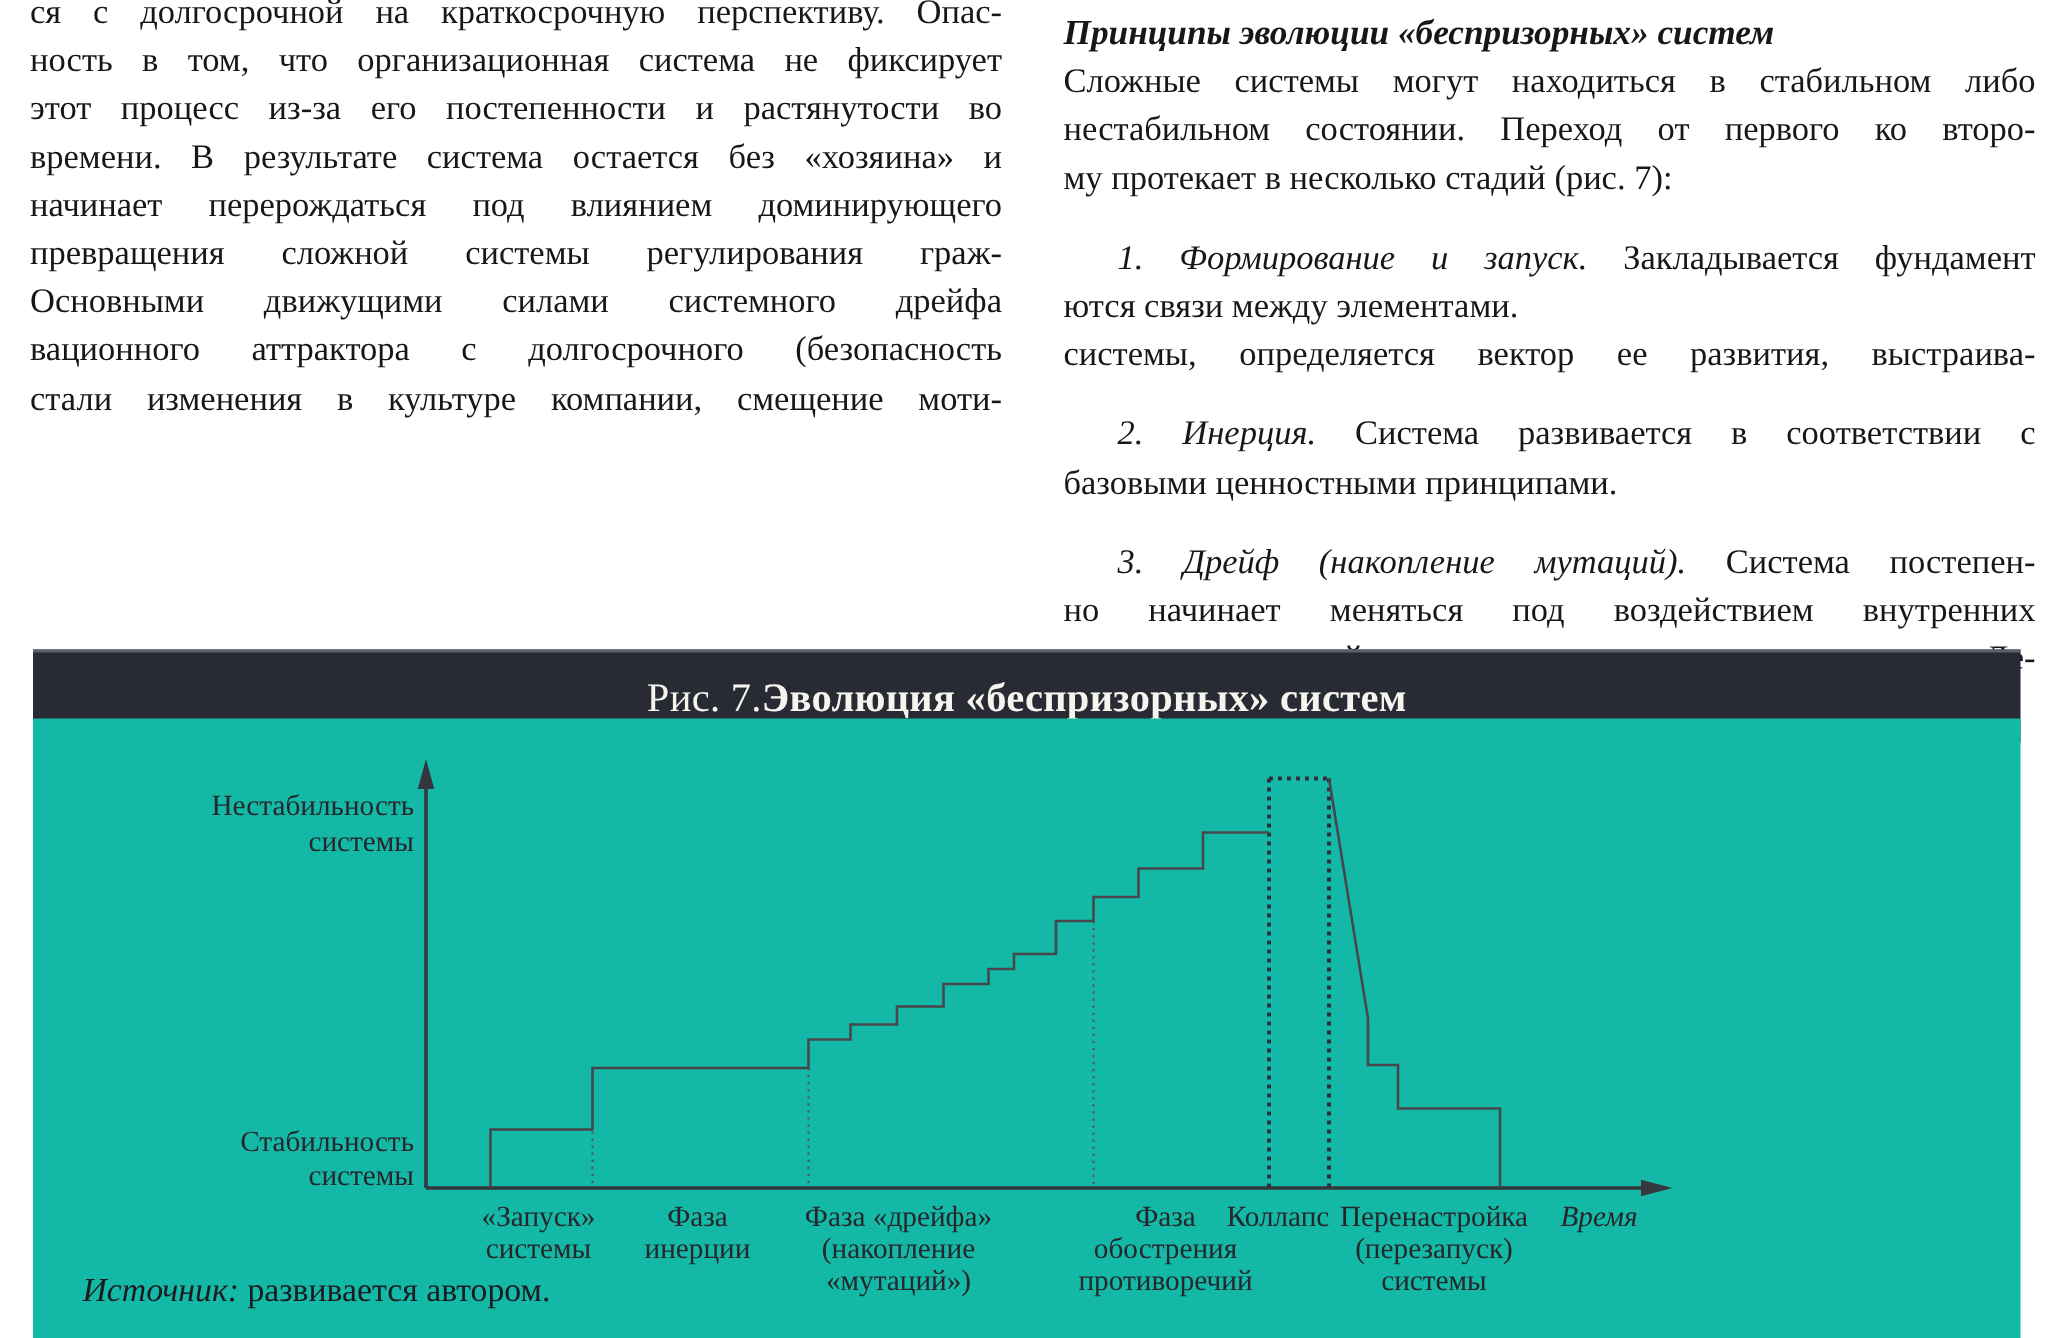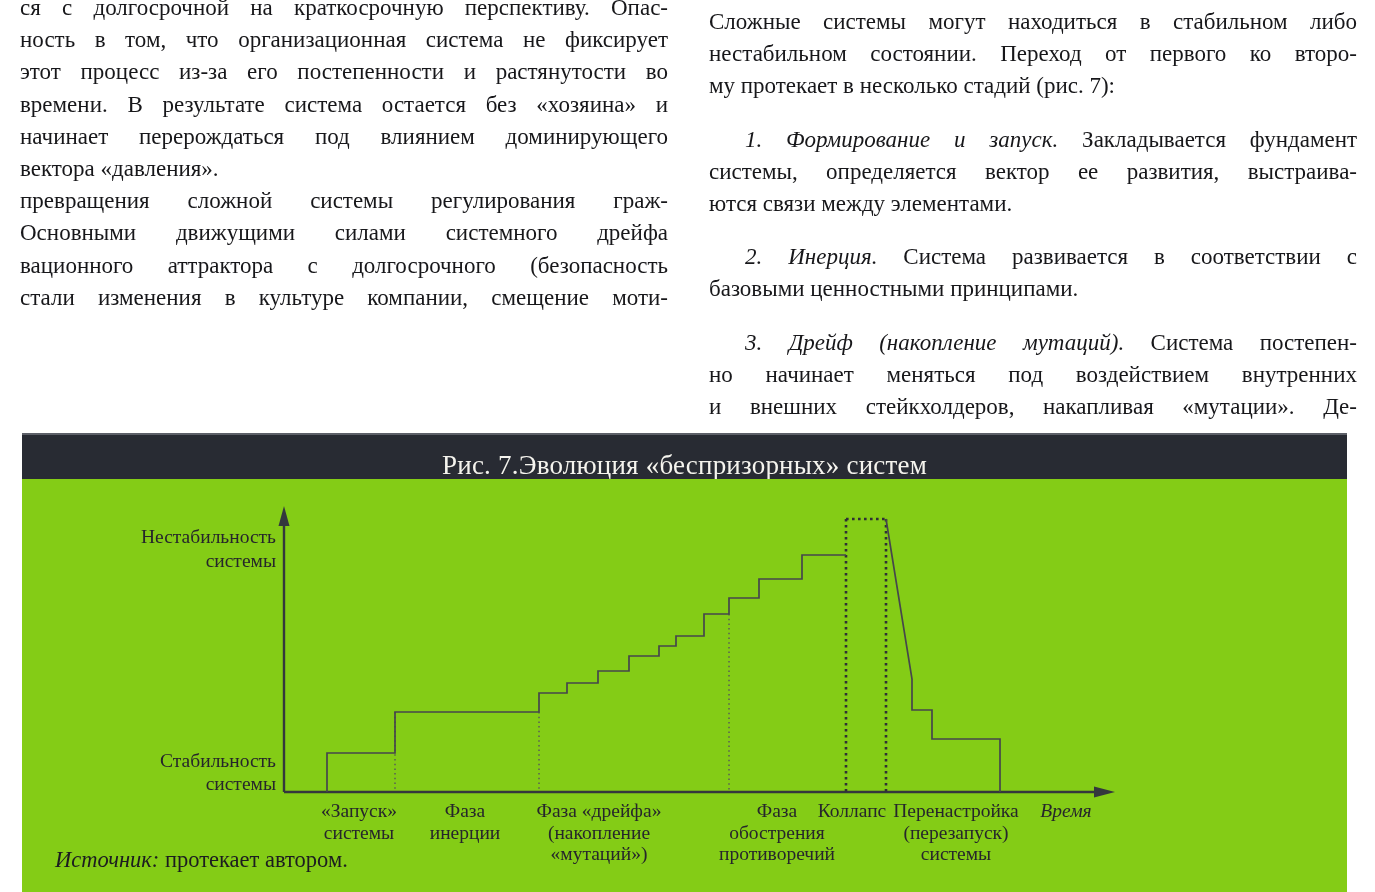--- a/index.html
+++ b/index.html
@@ -14,50 +14,50 @@
   .tline.lastline { text-align-last:left; }
   .tline.indent { text-indent:36px;margin-top:21px; }
   .col-heading { font-size:23.5px; line-height:32.2px; font-weight:bold; font-style:italic; }
 
   .figure { position:absolute; left:22px; top:433px; width:1325px; height:459px; }
   .figure-title-bar {
     height:62px; background:#282b33; border-top:2px solid #5d6068;
     color:#f5f4ee; display:flex; align-items:center; justify-content:center;
     font-size:27px; letter-spacing:0.2px;
   }
-  .figure-title-bar b { font-weight:normal; }
-  .figure-body { position:absolute; left:0; top:46px; width:1325px; height:413px; background:#84cc16; }
+  .figure-title-bar b { font-weight:bold; }
+  .figure-body { position:absolute; left:0; top:46px; width:1325px; height:413px; background:#14b8a6; }
   .figure-body svg { position:absolute; left:0; top:0; display:block; }
   .source-line { position:absolute; left:33px; top:368px; font-size:22.5px; color:#1c1c20; }
   .seg-italic { font-style:italic; }
 </style>
 </head>
 <body>
 
 <div class="col col-left" id="col-left">
     <div class="tline">ся с долгосрочной на краткосрочную перспективу. Опас-</div>
     <div class="tline">ность в том, что организационная система не фиксирует</div>
     <div class="tline">этот процесс из-за его постепенности и растянутости во</div>
     <div class="tline">времени.  В результате система остается без «хозяина» и</div>
     <div class="tline">начинает перерождаться под влиянием доминирующего</div>
-    <div class="tline lastline">вектора «давления».</div>
     <div class="tline">превращения сложной системы регулирования граж-</div>
     <div class="tline">Основными движущими силами системного дрейфа</div>
     <div class="tline">вационного аттрактора с долгосрочного (безопасность</div>
     <div class="tline">стали изменения в культуре компании, смещение моти-</div>
   </div>
 
 <div class="col col-right" id="col-right">
+  <div class="col-heading">Принципы эволюции «беспризорных» систем</div>
   <div id="col-right-body">
       <div class="tline">Сложные системы могут находиться в стабильном либо</div>
       <div class="tline">нестабильном состоянии. Переход от первого ко второ-</div>
       <div class="tline lastline">му протекает в несколько стадий (рис. 7):</div>
       <div class="tline indent"><span class="seg-italic">1. Формирование и запуск.</span><span> Закладывается фундамент</span></div>
+      <div class="tline lastline">ются связи между элементами.</div>
       <div class="tline">системы, определяется вектор ее развития, выстраива-</div>
-      <div class="tline lastline">ются связи между элементами.</div>
       <div class="tline indent"><span class="seg-italic">2. Инерция.</span><span> Система развивается в соответствии с</span></div>
       <div class="tline lastline">базовыми ценностными принципами.</div>
       <div class="tline indent"><span class="seg-italic">3. Дрейф (накопление мутаций).</span><span> Система постепен-</span></div>
       <div class="tline">но начинает меняться под воздействием внутренних</div>
       <div class="tline">и внешних стейкхолдеров, накапливая «мутации». Де-</div>
     </div>
 </div>
 
 <figure class="figure">
   <div class="figure-title-bar">
@@ -81,15 +81,15 @@
         <text x="254" y="64" text-anchor="end" fill="#26262b" font-size="19.5" font-family="&quot;Liberation Serif&quot;,&quot;DejaVu Serif&quot;,serif" font-style="normal"><tspan x="254" y="64">Нестабильность</tspan><tspan x="254" y="88">системы</tspan></text>
         <text x="254" y="288" text-anchor="end" fill="#26262b" font-size="19.5" font-family="&quot;Liberation Serif&quot;,&quot;DejaVu Serif&quot;,serif" font-style="normal"><tspan x="254" y="288">Стабильность</tspan><tspan x="254" y="311">системы</tspan></text>
         <text x="337" y="338" text-anchor="middle" fill="#26262b" font-size="19.5" font-family="&quot;Liberation Serif&quot;,&quot;DejaVu Serif&quot;,serif" font-style="normal"><tspan x="337" y="338">«Запуск»</tspan><tspan x="337" y="359.5">системы</tspan></text>
         <text x="443" y="338" text-anchor="middle" fill="#26262b" font-size="19.5" font-family="&quot;Liberation Serif&quot;,&quot;DejaVu Serif&quot;,serif" font-style="normal"><tspan x="443" y="338">Фаза</tspan><tspan x="443" y="359.5">инерции</tspan></text>
         <text x="577" y="338" text-anchor="middle" fill="#26262b" font-size="19.5" font-family="&quot;Liberation Serif&quot;,&quot;DejaVu Serif&quot;,serif" font-style="normal"><tspan x="577" y="338">Фаза «дрейфа»</tspan><tspan x="577" y="359.5">(накопление</tspan><tspan x="577" y="381">«мутаций»)</tspan></text>
         <text x="755" y="338" text-anchor="middle" fill="#26262b" font-size="19.5" font-family="&quot;Liberation Serif&quot;,&quot;DejaVu Serif&quot;,serif" font-style="normal"><tspan x="755" y="338">Фаза</tspan><tspan x="755" y="359.5">обострения</tspan><tspan x="755" y="381">противоречий</tspan></text>
         <text x="830" y="338" text-anchor="middle" fill="#26262b" font-size="19.5" font-family="&quot;Liberation Serif&quot;,&quot;DejaVu Serif&quot;,serif" font-style="normal"><tspan x="830" y="338">Коллапс</tspan></text>
         <text x="934" y="338" text-anchor="middle" fill="#26262b" font-size="19.5" font-family="&quot;Liberation Serif&quot;,&quot;DejaVu Serif&quot;,serif" font-style="normal"><tspan x="934" y="338">Перенастройка</tspan><tspan x="934" y="359.5">(перезапуск)</tspan><tspan x="934" y="381">системы</tspan></text>
         <text x="1044" y="338" text-anchor="middle" fill="#26262b" font-size="19.5" font-family="&quot;Liberation Serif&quot;,&quot;DejaVu Serif&quot;,serif" font-style="italic"><tspan x="1044" y="338">Время</tspan></text>
       </svg>
-    <p class="source-line" id="source-line"><span class="seg-italic">Источник:</span><span> протекает автором.</span></p>
+    <p class="source-line" id="source-line"><span class="seg-italic">Источник:</span><span> развивается автором.</span></p>
   </div>
 </figure>
 
 </body></html>

